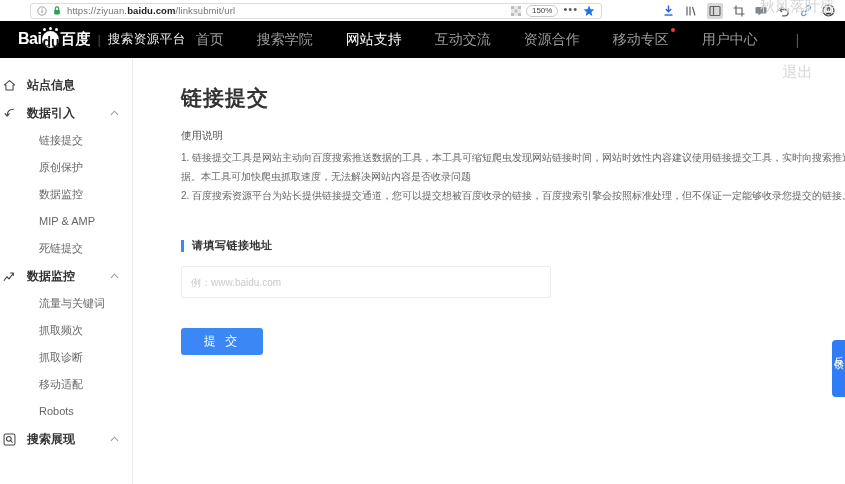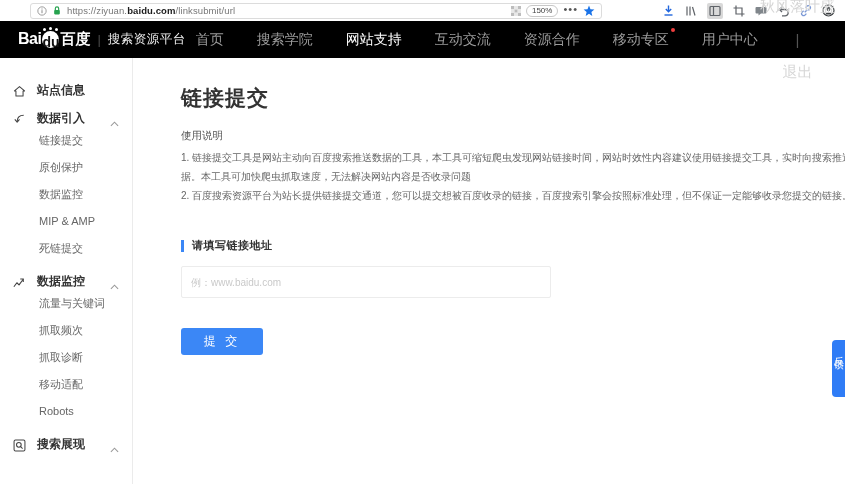--- a/index.html
+++ b/index.html
@@ -36,21 +36,21 @@
   .logo-platform{font-size:12.5px;color:#f2f2f2;letter-spacing:.5px;align-self:center;}
   .nav-items{display:flex;gap:33px;margin-left:10px;}
   .nav-item{font-size:14px;color:#9b9b9b;cursor:pointer;position:relative;white-space:nowrap;}
   .nav-item.active{color:#fff;}
   .nav-badge{position:absolute;top:-3px;right:-6px;width:4px;height:4px;border-radius:50%;background:#f03e3e;}
   .nav-right{margin-left:auto;display:flex;align-items:center;gap:15px;font-size:15px;color:#d6d6d6;flex-direction:column;}
   .nav-right .sep{color:#555;}
   
   .page{display:flex;height:426px;}
   .sidebar{width:133px;box-sizing:border-box;border-right:1px solid #ebebeb;padding-top:13px;flex:0 0 auto;}
-  .side-section{height:28px;display:flex;align-items:flex-end;padding:0 13px 0 12px;cursor:pointer;}
+  .side-section{height:28px;display:flex;align-items:center;padding:0 13px 0 2px;cursor:pointer;}
   .side-ico{width:16px;display:flex;align-items:center;margin-right:9px;flex:0 0 auto;}
   .side-label{font-size:12px;font-weight:bold;color:#333;flex:1;}
   .caret{display:flex;align-items:center;}
   .side-item{height:27px;line-height:27px;padding-left:39px;font-size:11px;color:#666;cursor:pointer;white-space:nowrap;}
   
   .main{flex:1;padding:26px 0 0 48px;position:relative;}
   .page-title{font-size:21px;font-weight:bold;color:#333;margin:0;letter-spacing:1px;}
   .instr-title{font-size:10.5px;color:#555;margin-top:17px;}
   .instr{width:690px;font-size:10px;color:#666;line-height:1.9;margin-top:5px;}
   .instr p{margin:0;}

